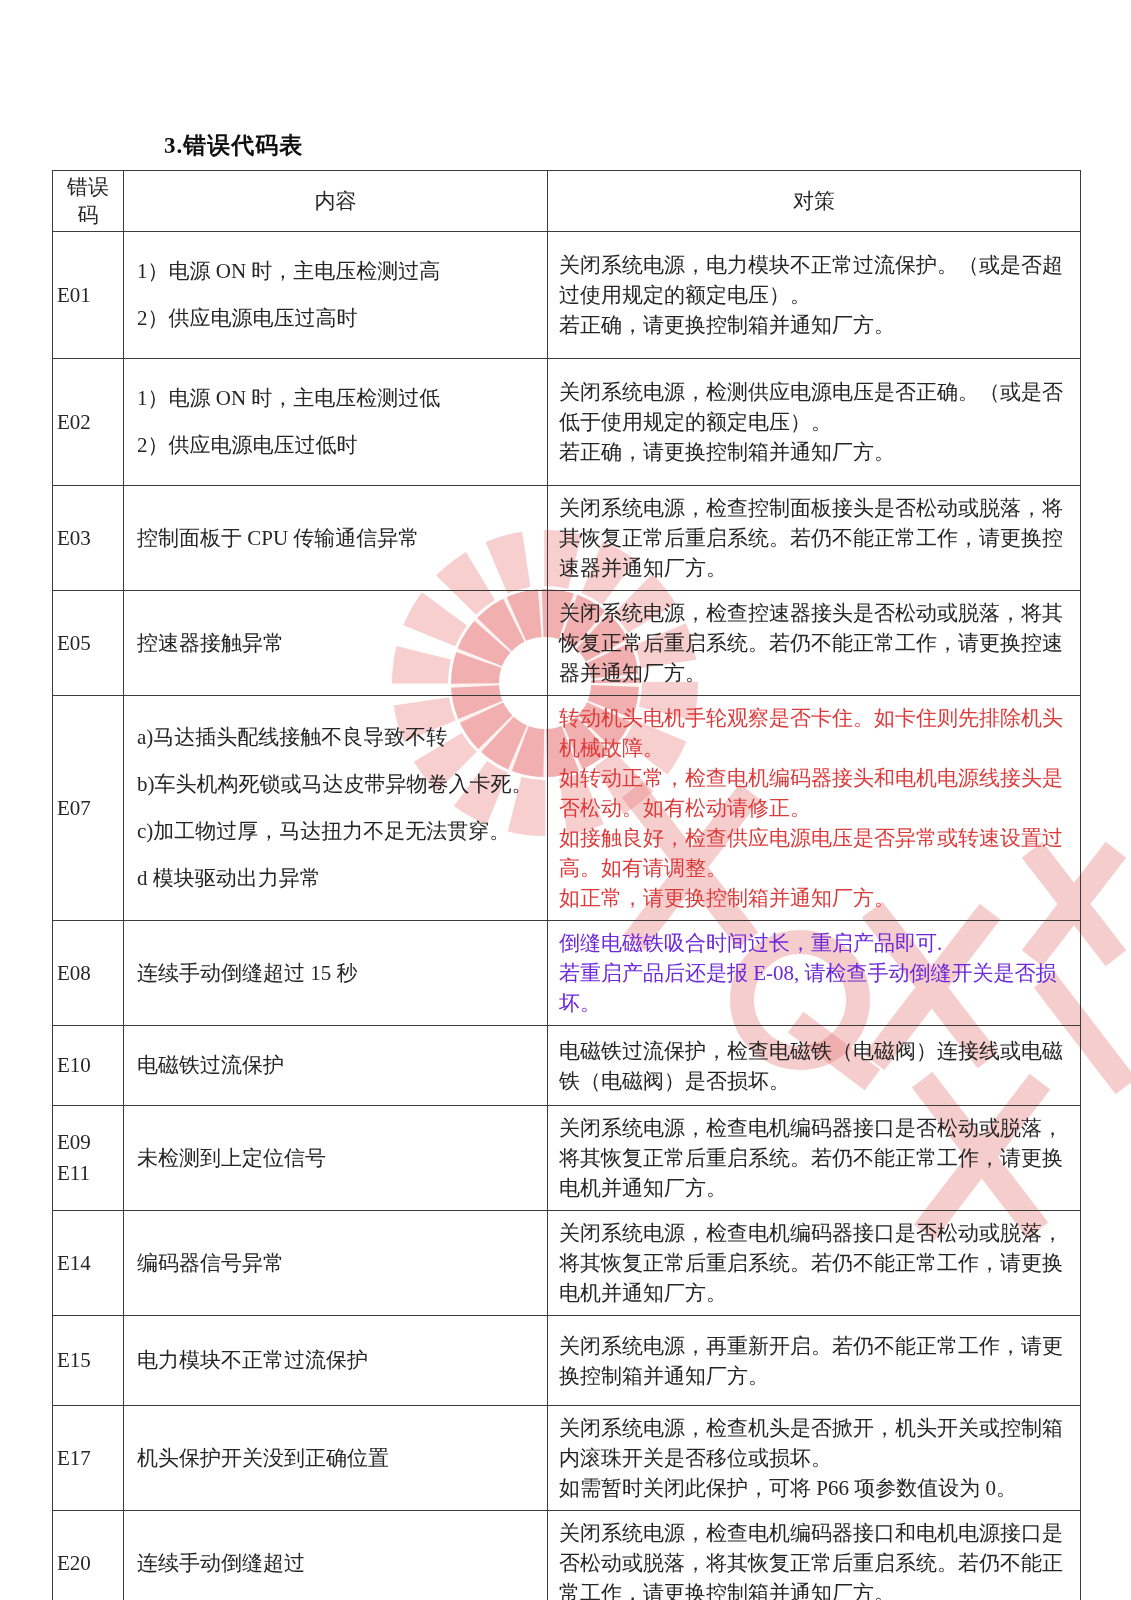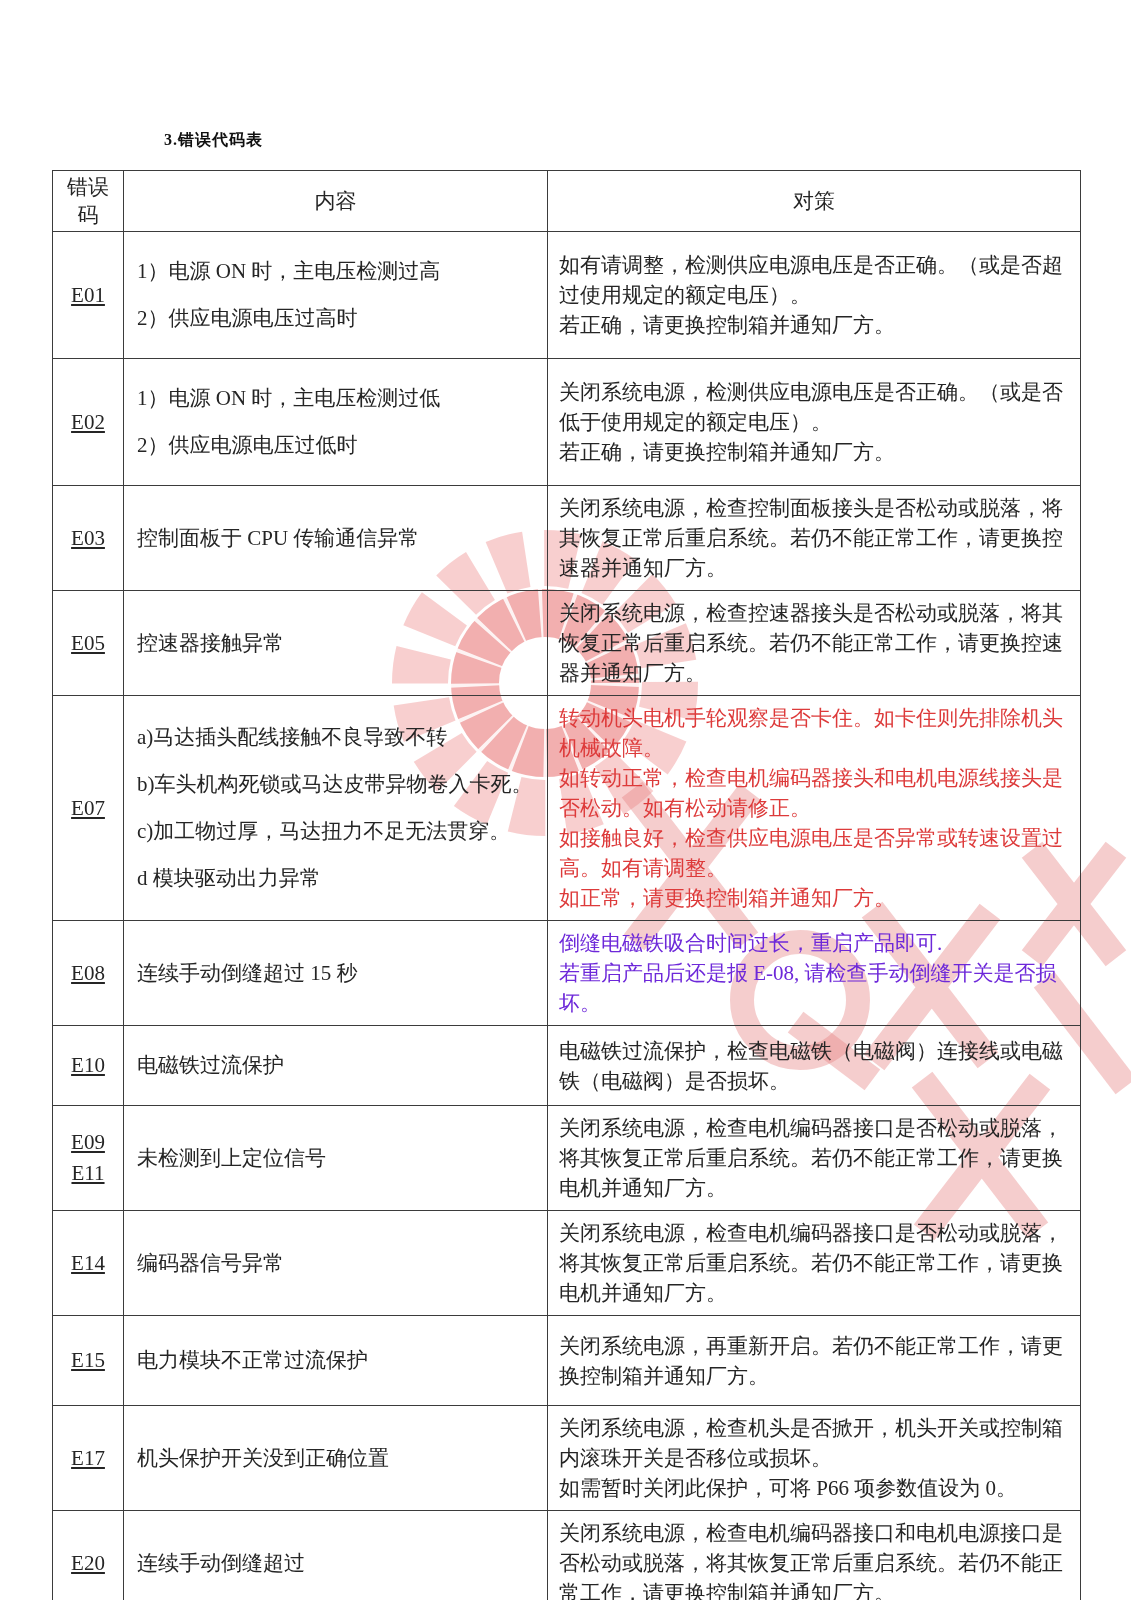--- a/index.html
+++ b/index.html
@@ -5,35 +5,35 @@
   html,body{margin:0;padding:0;}
   body{
     width:1131px;height:1600px;background:#ffffff;
     font-family:"Liberation Serif","DejaVu Serif",serif;
     color:#252525;
   }
   .page{position:relative;width:1131px;height:1600px;background:#ffffff;overflow:hidden;}
   .watermark{position:absolute;left:0;top:0;pointer-events:none;z-index:1;}
   .doc-title{
     position:absolute;left:164px;top:130px;margin:0;z-index:2;
-    font-size:16px;font-weight:bold;color:#101010;letter-spacing:1px;
+    font-size:23px;font-weight:bold;color:#101010;letter-spacing:1px;
   }
   table.err{
     position:absolute;left:52px;top:170px;width:1028px;z-index:2;
     border-collapse:collapse;table-layout:fixed;background:transparent;
   }
   table.err th, table.err td{
     border:1.6px solid #3b3b3b;
     font-size:21px;font-weight:normal;
     vertical-align:middle;background:transparent;
     word-break:break-all;
   }
   table.err thead tr{height:41px;}
   table.err th{text-align:center;padding:2px 4px;}
-  td.code-cell{text-align:center;padding:2px 4px;text-decoration:underline;}
+  td.code-cell{padding:2px 4px;}
   td.content-cell{padding:8px 8px 8px 13px;}
   td.action-cell{padding:7px 8px 7px 11px;}
   .para{line-height:30px;}
   td.content-cell .para{margin:16px 0;line-height:31px;}
   td.code-cell .para{line-height:31px;}
 </style>
 </head>
 <body>
 
 <div class="page">
@@ -75,21 +75,21 @@
     <tbody>
         <tr style="height: 93px;">
           <td class="code-cell">
             <div class="para">E01</div>
           </td>
           <td class="content-cell">
             <div class="para">1）电源 ON 时，主电压检测过高</div>
             <div class="para">2）供应电源电压过高时</div>
           </td>
           <td class="action-cell">
-            <div class="para">如有请调整，检测供应电源电压是否正确。（或是否超过使用规定的额定电压）。</div>
+            <div class="para">关闭系统电源，电力模块不正常过流保护。（或是否超过使用规定的额定电压）。</div>
             <div class="para">若正确，请更换控制箱并通知厂方。</div>
           </td>
         </tr>
         <tr style="height: 107px;">
           <td class="code-cell">
             <div class="para">E02</div>
           </td>
           <td class="content-cell">
             <div class="para">1）电源 ON 时，主电压检测过低</div>
             <div class="para">2）供应电源电压过低时</div>

